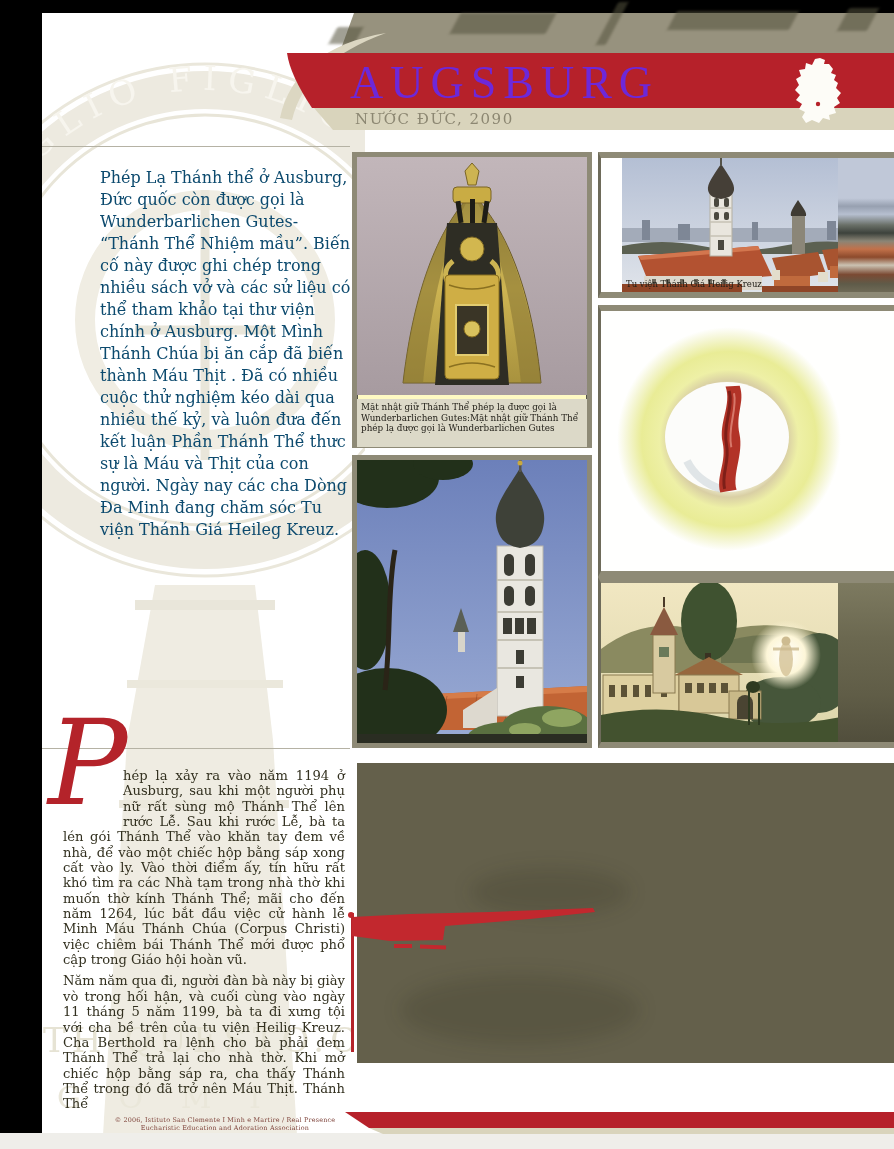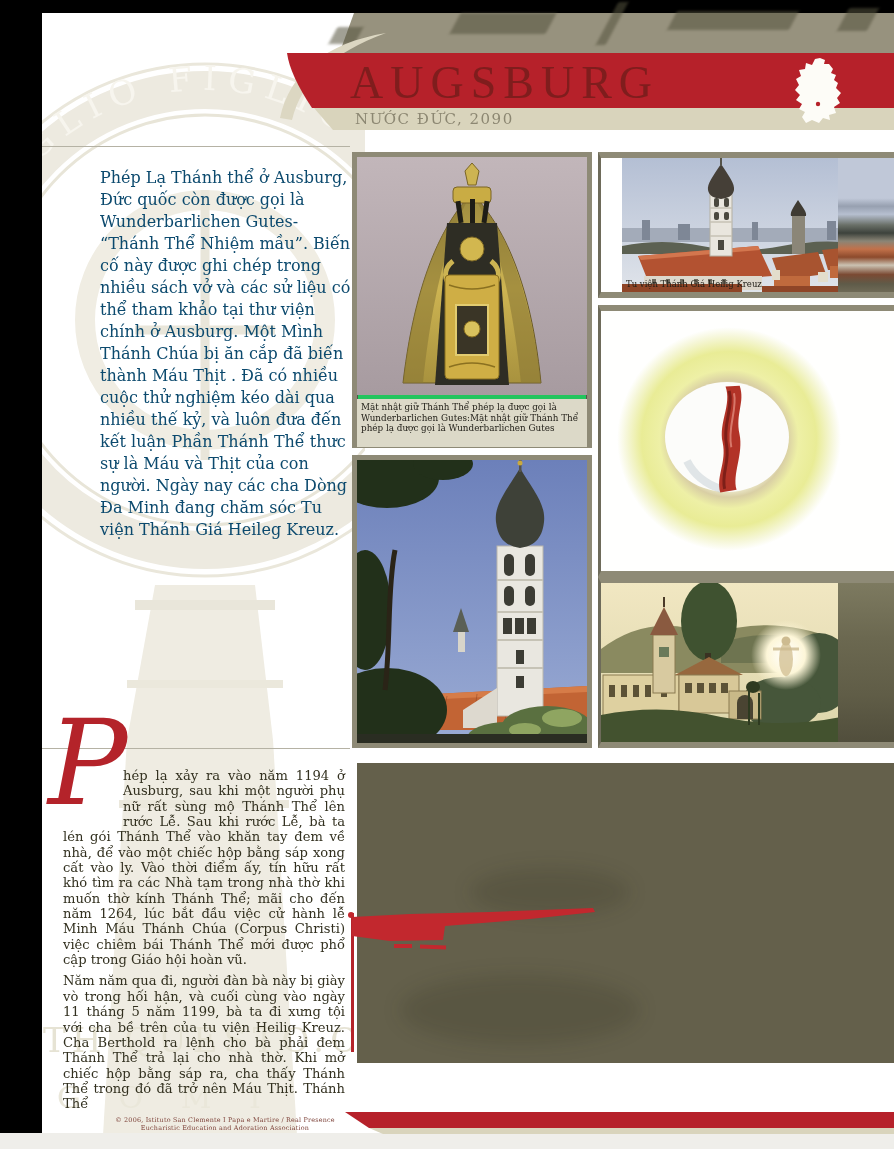--- a/index.html
+++ b/index.html
@@ -19,37 +19,37 @@
     clip-path:polygon(16px 0,556px 0,556px 44px,0 44px);}
   .scribble{position:absolute;background:#55533e;opacity:.55;filter:blur(1.5px);transform:skewX(-28deg);}
   .sw1{left:333px;top:27px;width:26px;height:17px;}
   .sw2{left:455px;top:13px;width:96px;height:21px;}
   .sw3{left:607px;top:2px;width:10px;height:43px;}
   .sw4{left:672px;top:11px;width:122px;height:19px;}
   .sw5{left:843px;top:8px;width:30px;height:23px;}
   .cream-swirl{left:268px;top:26px;width:124px;height:96px;}
   .red-banner{left:280px;top:53px;width:614px;height:55px;}
   .banner-title{left:350px;top:56px;width:420px;font-family:"Liberation Serif","DejaVu Serif",serif;
-    font-size:46px;letter-spacing:7px;color:#7f1d1d;font-weight:normal;}
+    font-size:46px;letter-spacing:7px;color:#6d28d9;font-weight:normal;}
   .beige-strip{left:308px;top:108px;width:586px;height:22px;background:#d9d4bc;
     clip-path:polygon(6px 0,586px 0,586px 22px,25px 22px);}
   .subtitle{left:355px;top:110px;font-size:15px;letter-spacing:1.5px;color:#8c8772;}
   .germany-map{left:793px;top:57px;width:54px;height:72px;}
 
   
   .rule{height:1px;background:#b5b2a4;width:308px;left:42px;}
   .rule1{top:146px;} .rule2{top:748px;}
 
   
   .intro{left:100px;top:167px;width:253px;font-size:16px;line-height:22px;color:#0c4a6e;}
 
   
   .panel{position:absolute;box-sizing:border-box;}
   .panelA{left:352px;top:152px;width:240px;height:296px;border:5px solid #8e8a76;
-    box-shadow:inset 0 0 0 1px #55544a;background:#22c55e;}
+    box-shadow:inset 0 0 0 1px #55544a;background:#fef9c3;}
   .panelA .photo{width:230px;height:238px;}
   .panelA .cap{width:230px;height:48px;box-sizing:border-box;padding:3px 4px 0 4px;
     font-size:8.8px;line-height:1.2;color:#23211a;background:#dcd9c8;}
   .panelB{left:352px;top:455px;width:240px;height:293px;border:5px solid #8e8a76;
     box-shadow:inset 0 0 0 1px #55544a;}
   .panelC{left:598px;top:152px;width:296px;height:146px;border-top:6px solid #8e8a76;
     border-bottom:6px solid #8e8a76;border-left:3px solid #6e6b5a;padding-left:21px;}
   .panelD{left:598px;top:305px;width:296px;height:272px;border-top:6px solid #8e8a76;
     border-bottom:6px solid #8e8a76;border-left:3px solid #6e6b5a;background:#fffffe;}
   .panelE{left:598px;top:577px;width:296px;height:171px;border-top:6px solid #8e8a76;
@@ -398,17 +398,17 @@
     <rect x="72" y="42" width="26" height="4" fill="#c2282e" transform="rotate(2 85 44)"></rect>
     <circle cx="3" cy="12" r="3" fill="#c2282e"></circle>
   </svg>
 
   <div class="abs dropcap">P</div>
   <div class="abs bodytext">
     <p><span class="cap-space"></span><span>hép lạ xảy ra vào năm 1194 ở Ausburg, sau khi một người phụ nữ rất sùng mộ Thánh Thể lên rước Lễ.  Sau khi rước Lễ, bà ta lén gói Thánh Thể vào khăn tay đem về nhà, để vào một chiếc hộp bằng sáp xong cất vào ly.  Vào thời điểm ấy, tín hữu rất khó tìm ra các Nhà tạm trong nhà thờ khi muốn thờ kính Thánh Thể; mãi cho đến năm 1264, lúc bắt đầu việc cử hành lễ Minh Máu Thánh Chúa (Corpus Christi) việc chiêm bái Thánh Thể mới được phổ cập trong Giáo hội hoàn vũ.</span></p>
     <p>Năm năm qua đi, người đàn bà này bị giày vò trong hối hận, và cuối cùng vào ngày 11 tháng 5 năm 1199, bà ta đi xưng tội với cha bề trên của tu viện Heilig Kreuz.  Cha Berthold ra lệnh cho bà phải đem Thánh Thể trả lại cho nhà thờ.  Khi mở chiếc hộp bằng sáp ra, cha thấy Thánh Thể trong đó đã trở nên Máu Thịt.  Thánh Thể</p>
   </div>
 
-  <div class="abs copyright">© 2006, Istituto San Clemente I Papa e Martire / Real Presence Eucharistic Education and Adoration Association</div>
+  <div class="abs copyright">© 2006, Istituto San Clemente I Minh e Martire / Real Presence Eucharistic Education and Adoration Association</div>
   <div class="abs footer-red"></div>
   <div class="abs footer-beige"></div>
 
 </div>
 
 </body></html>

